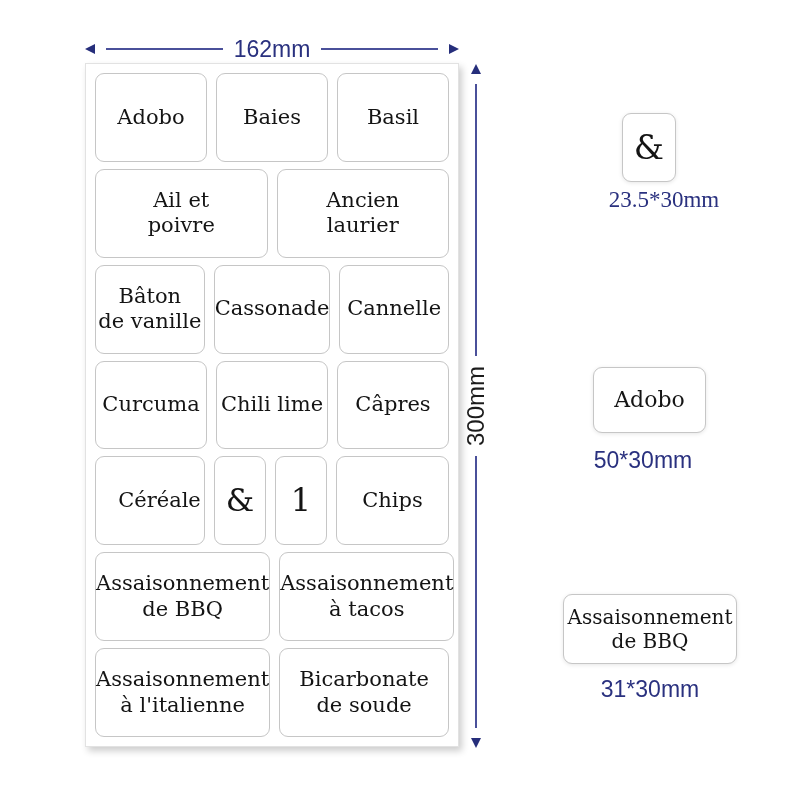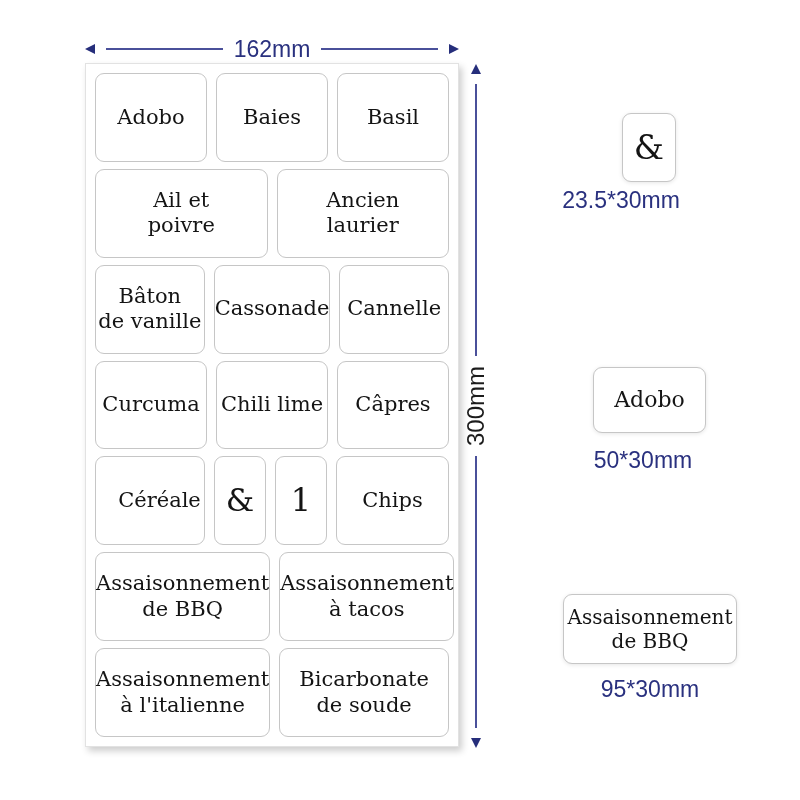--- a/index.html
+++ b/index.html
@@ -59,21 +59,21 @@
     color:#141414; text-align:center; white-space:pre; line-height:1.22;
   }
   .sample.s1 { left:622px; top:113px; width:54px; height:69px; font-size:34px; }
   .sample.s2 { left:593px; top:367px; width:113px; height:66px; font-size:22px; }
   .sample.s3 { left:563px; top:594px; width:174px; height:70px; font-size:20px; }
   .caption {
     position:absolute; width:200px; text-align:center;
     color:#2a317f; font-size:23px;
     font-family:"Liberation Sans","DejaVu Sans",sans-serif;
   }
-  .caption.c1 { left:521px; top:187px; }
+  .caption.c1 { left:564px; top:187px;font-family:Liberation Serif, serif; }
   .caption.c2 { left:543px; top:447px; }
   .caption.c3 { left:550px; top:676px; }
 </style>
 </head>
 <body>
 
 <div class="stage">
 
   <div class="dim-h">
     <span class="ah left"></span>
@@ -135,15 +135,15 @@
   </div>
 
   <div class="sample s1">&amp;</div>
   <div class="caption c1">23.5*30mm</div>
 
   <div class="sample s2">Adobo</div>
   <div class="caption c2">50*30mm</div>
 
   <div class="sample s3">Assaisonnement
 de BBQ</div>
-  <div class="caption c3">95*30mm</div>
+  <div class="caption c3">31*30mm</div>
 
 </div>
 
 </body></html>

